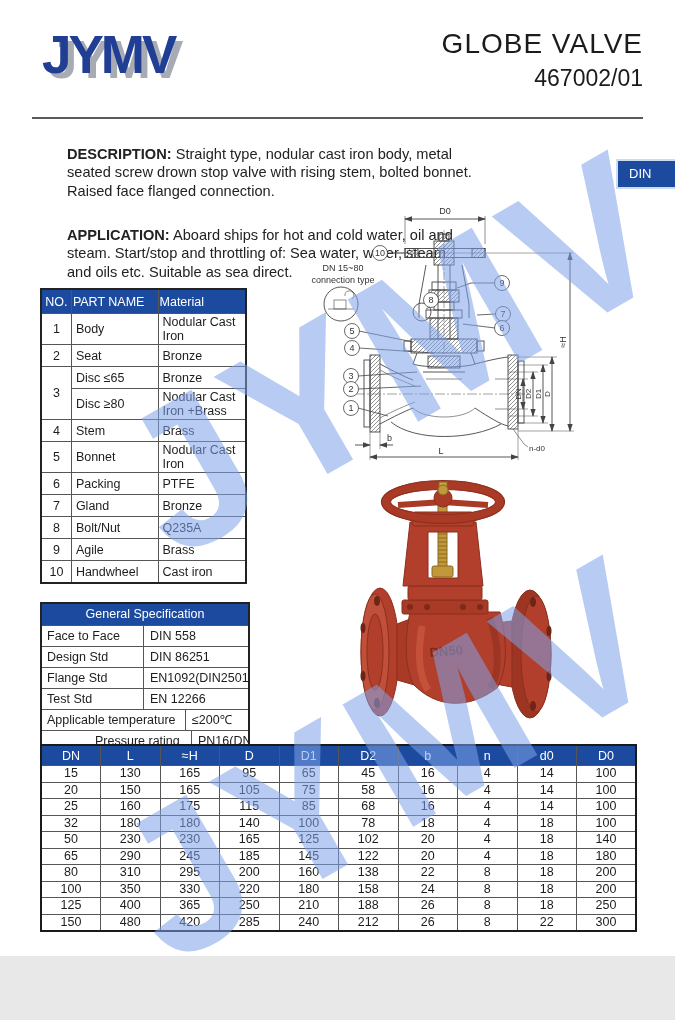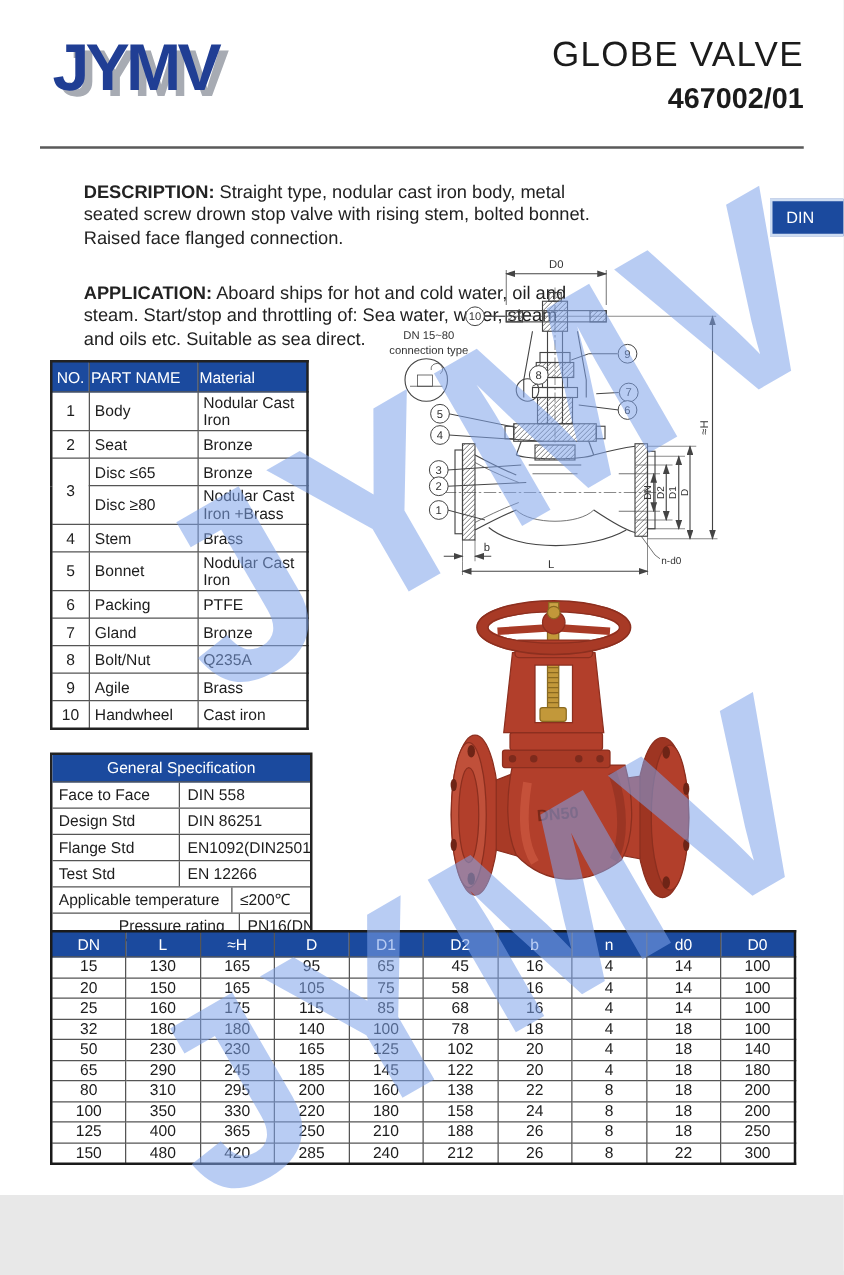--- a/index.html
+++ b/index.html
@@ -9,21 +9,21 @@
   .wm{position:absolute;z-index:40;pointer-events:none;font-weight:800;font-size:205px;
       letter-spacing:8px;color:rgba(125,163,234,0.55);transform:rotate(-30deg);
       white-space:nowrap;line-height:1;}
   .wm-upper{left:100px;top:250px;}
   .wm-lower{left:95px;top:655px;}
   
   .logo{position:absolute;left:42px;top:28px;font-size:53px;font-weight:800;letter-spacing:-3px;
         color:#203e94;text-shadow:6px 5px 0 #a7abb3;line-height:1;}
   .titleblock{position:absolute;right:32px;top:28px;text-align:right;}
   .title{font-size:28px;letter-spacing:1px;color:#1b1b1b;}
-  .model{font-size:23px;margin-top:5px;color:#1b1b1b;font-weight:bold;}
+  .model{font-size:23px;margin-top:5px;color:#1b1b1b;}
   .rule{position:absolute;left:32px;right:32px;top:117px;border-top:2px solid #5a5a5a;height:0;}
   .din-tab{position:absolute;right:0;top:159px;width:46px;height:26px;background:#1b4a9e;
            color:#fff;font-size:13px;line-height:26px;padding-left:11px;z-index:5;
            border:2px solid #cddcf2;border-right:none;}
   
   .para{position:absolute;left:38px;width:405px;font-size:14.6px;line-height:18.6px;color:#222;margin-left:29px;}
   .para b{font-weight:bold;}
   .p-desc{top:130px;}
   .p-app{top:211px;}
   

